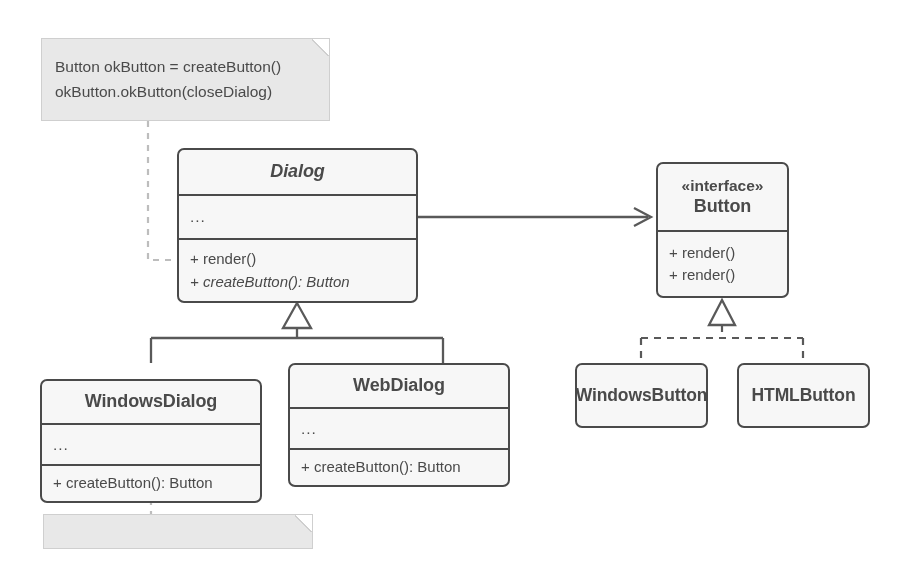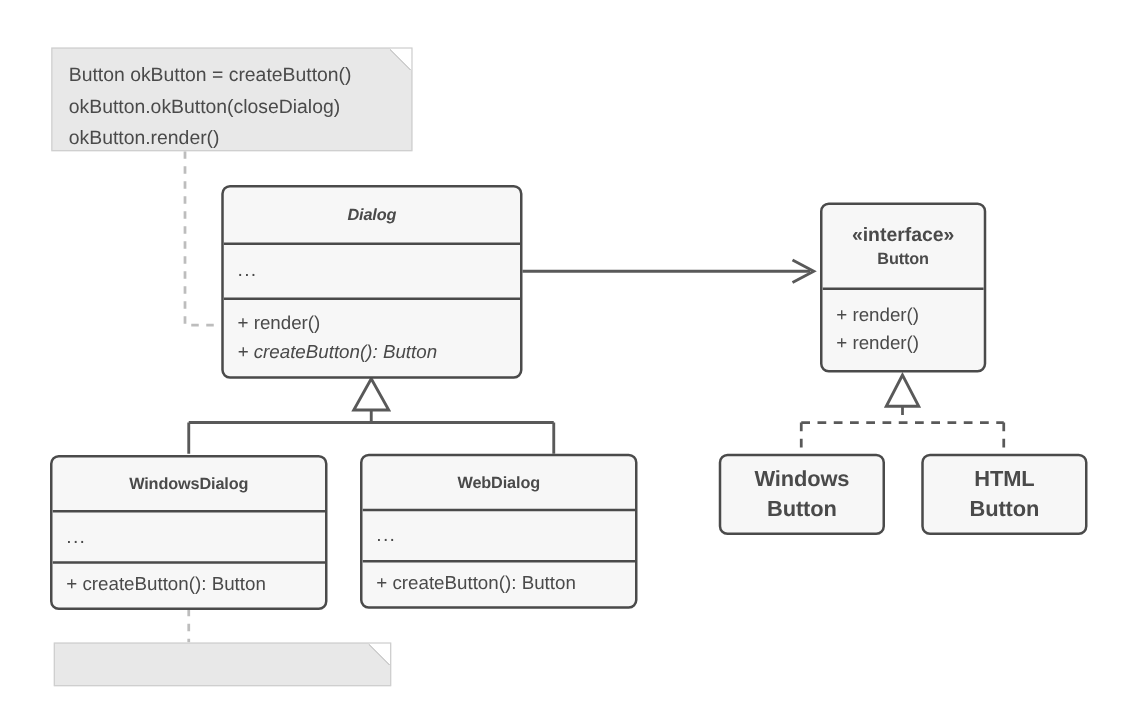--- a/index.html
+++ b/index.html
@@ -57,21 +57,21 @@
   .cmp-header {
     align-items: center;
     text-align: center;
   }
   .cmp-body {
     align-items: flex-start;
     text-align: left;
   }
 
   .class-name {
-    font-size: 13px;
+    font-size: 18px;
     font-weight: bold;
     letter-spacing: -0.1px;
     line-height: 1.18;
   }
   .class-name.abstract {
     font-style: italic;
   }
   .stereotype {
     font-size: 15.5px;
     font-weight: bold;
@@ -93,21 +93,21 @@
   }
 
   
   .uml-simple {
     position: absolute;
     box-sizing: border-box;
     background: #f7f7f7;
     border: 2.5px solid #4a4a4a;
     border-radius: 7px;
     display: flex;
-    flex-direction: column;
+    flex-direction: row;
     align-items: center;
     justify-content: center;
     text-align: center;
   }
   .uml-simple .line {
     font-size: 17.5px;
     font-weight: bold;
     line-height: 1.33;
     letter-spacing: -0.1px;
   }
@@ -115,21 +115,21 @@
   
   .uml-note {
     position: absolute;
     box-sizing: border-box;
     background: #e8e8e8;
     border: 1.5px solid #cfcfcf;
     color: #4a4a4a;
     padding: 9px 14px 10px 13px;
     display: flex;
     flex-direction: column;
-    justify-content: space-between;
+    justify-content: center;
   }
   .uml-note .note-line {
     font-size: 15.5px;
     line-height: 1.62;
     white-space: nowrap;
   }
   .uml-note .note-line b {
     font-weight: bold;
   }
   
@@ -184,21 +184,20 @@
       <line x1="641" y1="338" x2="641" y2="363" stroke="#595959" stroke-width="2.2" stroke-dasharray="7 6"></line>
       <line x1="803" y1="338" x2="803" y2="363" stroke="#595959" stroke-width="2.2" stroke-dasharray="7 6"></line>
       <polygon points="722,300 709,325 735,325" fill="#ffffff" stroke="#595959" stroke-width="2.3" stroke-linejoin="miter"></polygon>
     </g>
   </svg>
 
   <div class="uml-note" style="left:41px; top:38px; width:289px; height:83px;">
     <div class="note-fold"></div>
     <div class="note-line">Button okButton = createButton()</div>
     <div class="note-line">okButton.okButton(closeDialog)</div>
-    <div class="note-line">okButton.render()</div>
   </div>
 
   <div class="uml-class" style="left:177px; top:148px; width:241px; height:155px;">
     <div class="uml-compartment cmp-header" style="height:44px;">
       <div class="class-name abstract">Dialog</div>
     </div>
     <div class="uml-compartment cmp-body" style="height:44px;">
       <div class="ellipsis">...</div>
     </div>
     <div class="uml-compartment cmp-body" style="flex:1;">
@@ -211,21 +210,21 @@
     <div class="uml-compartment cmp-header" style="height:66px;">
       <div class="stereotype">«interface»</div>
       <div class="class-name">Button</div>
     </div>
     <div class="uml-compartment cmp-body" style="flex:1;">
       <div class="member">+ render()</div>
       <div class="member">+ render()</div>
     </div>
   </div>
 
-  <div class="uml-class" style="left:40px; top:364px; width:222px; height:124px;">
+  <div class="uml-class" style="left:40px; top:379px; width:222px; height:124px;">
     <div class="uml-compartment cmp-header" style="height:42px;">
       <div class="class-name">WindowsDialog</div>
     </div>
     <div class="uml-compartment cmp-body" style="height:41px;">
       <div class="ellipsis">...</div>
     </div>
     <div class="uml-compartment cmp-body" style="flex:1;">
       <div class="member">+ createButton(): Button</div>
     </div>
   </div>

